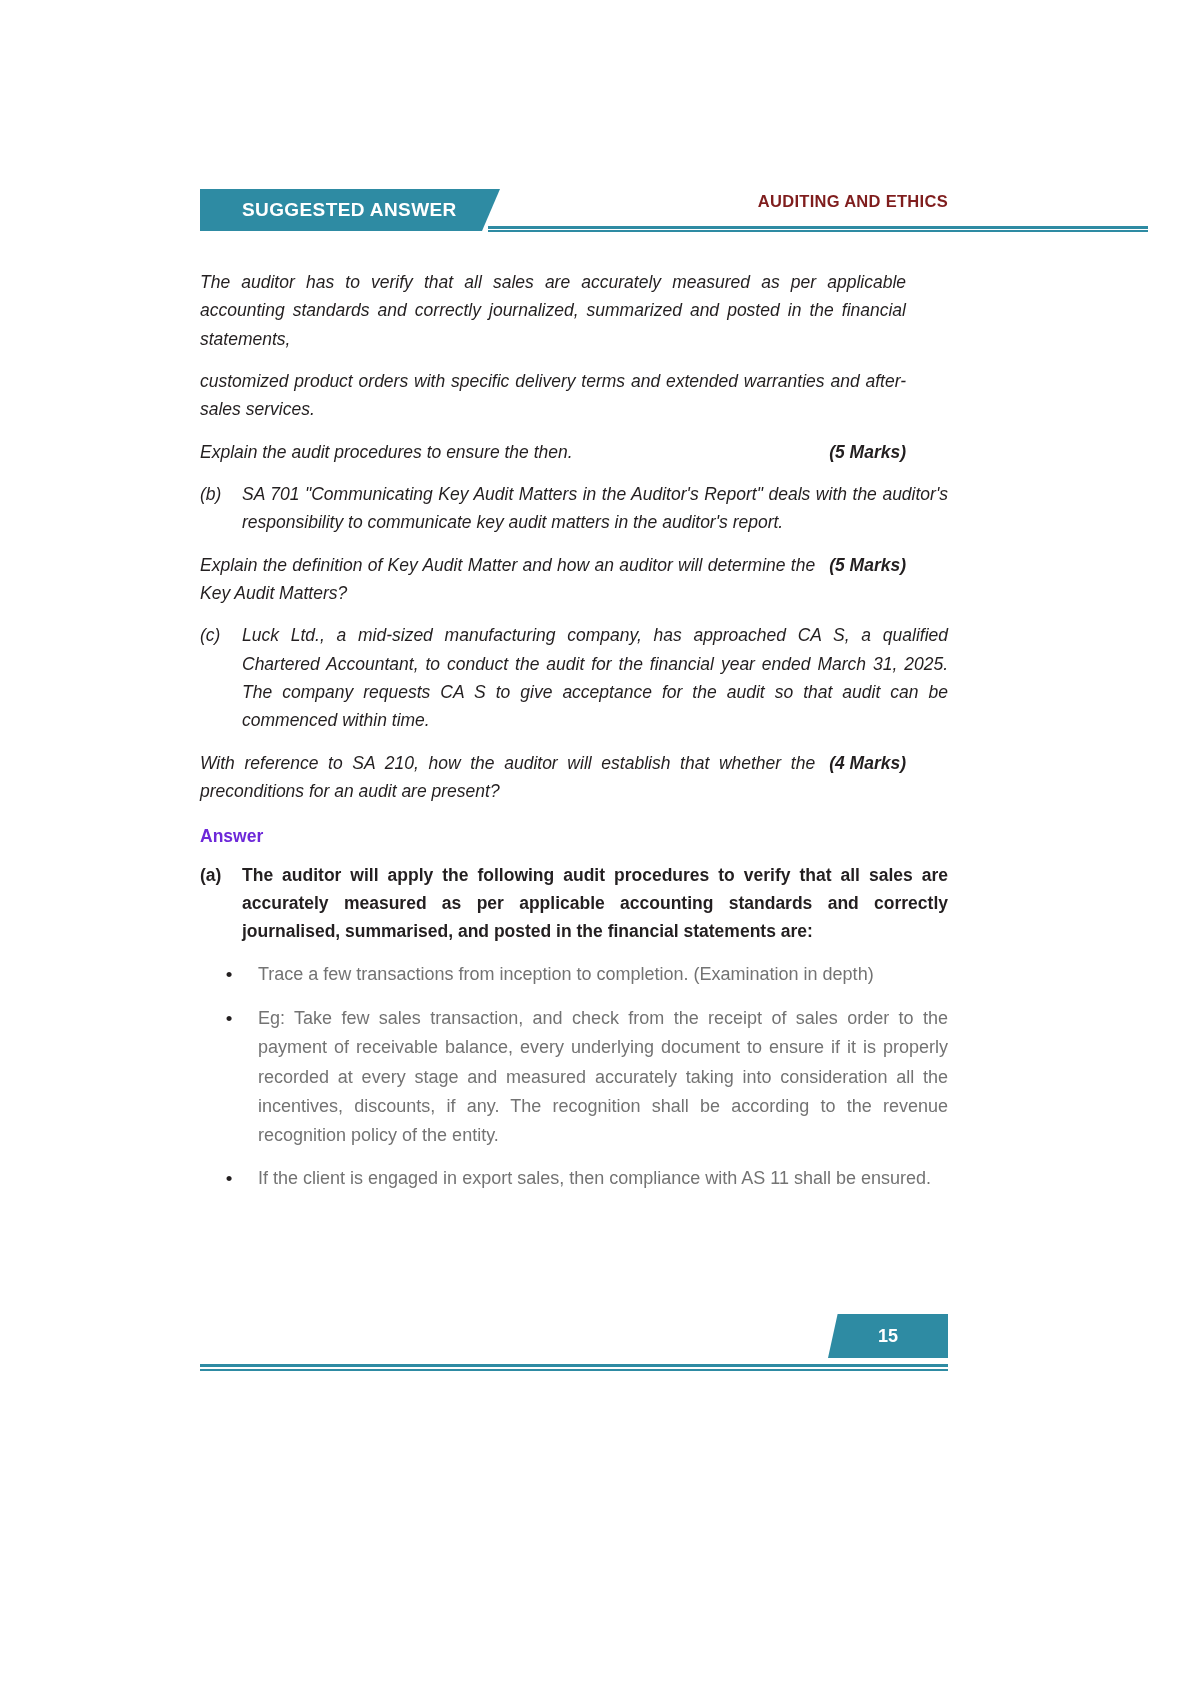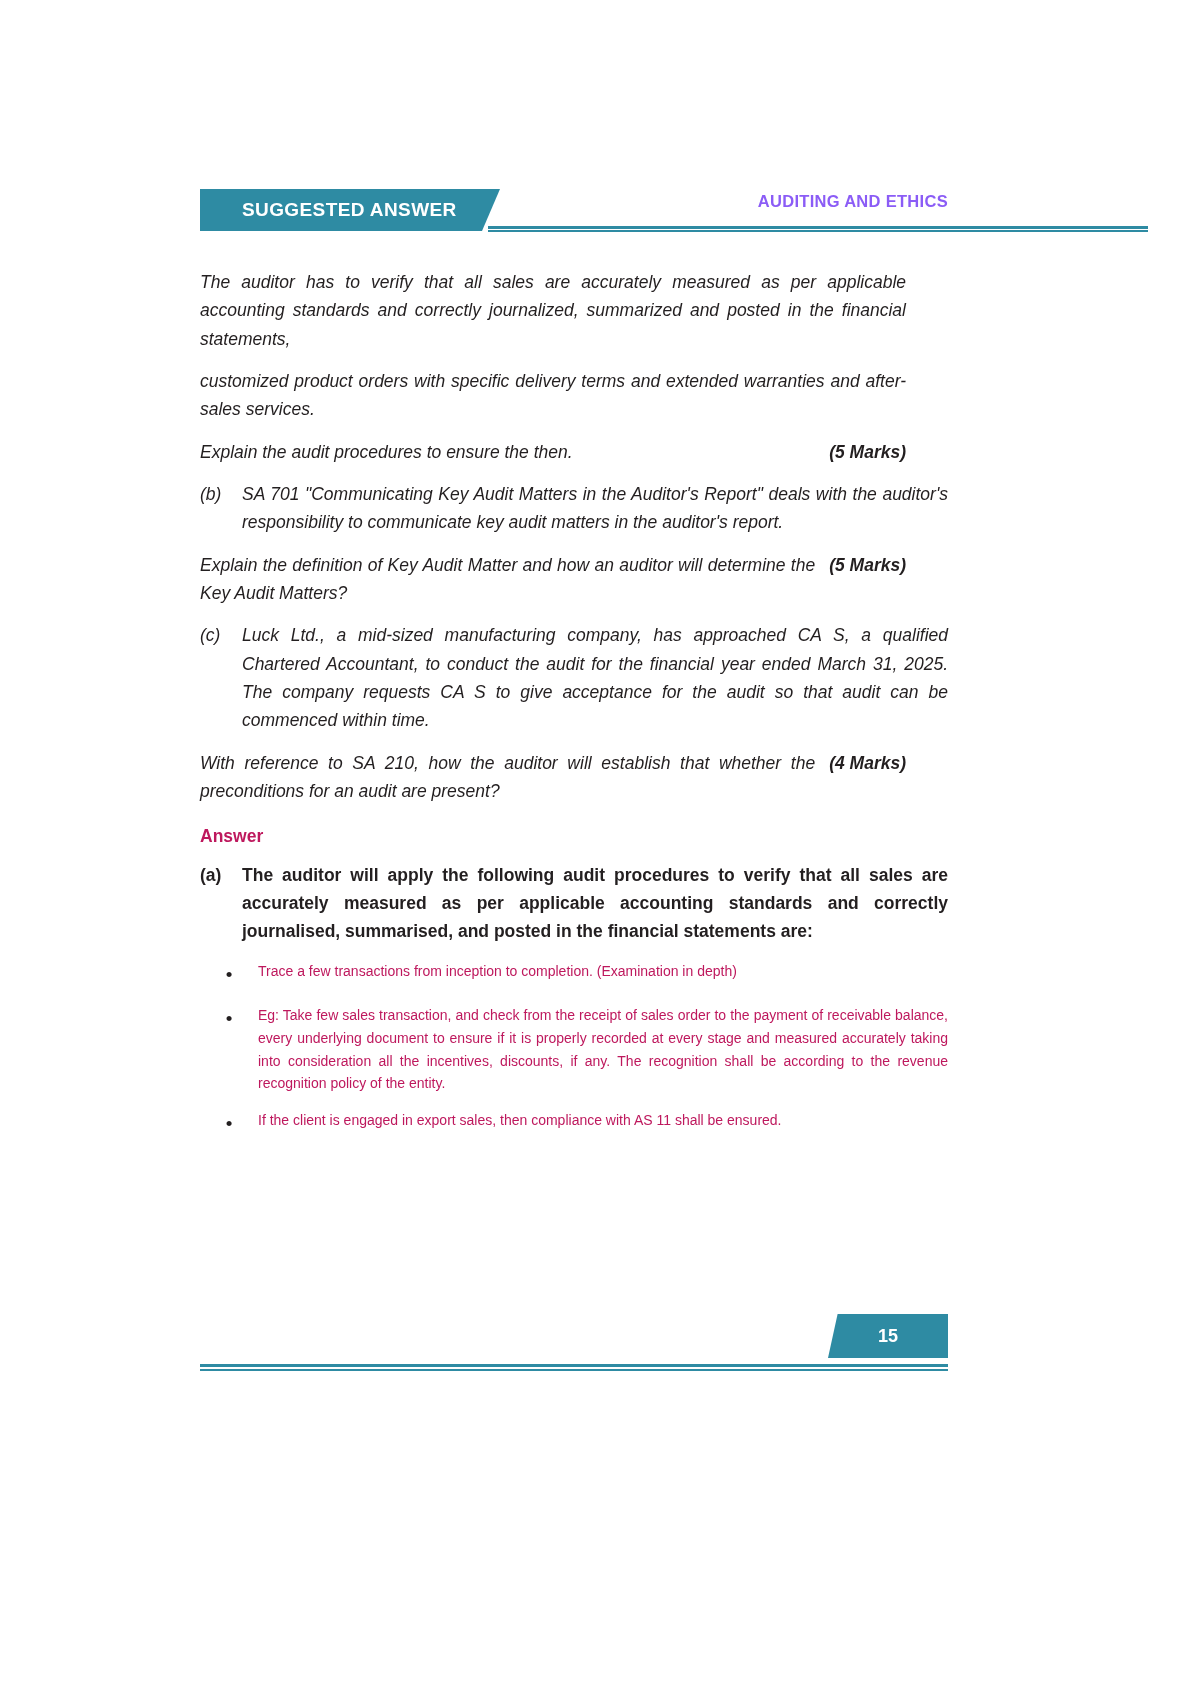--- a/index.html
+++ b/index.html
@@ -50,21 +50,21 @@
     font-weight: bold;
     letter-spacing: 0.4px;
   }
   .header-right {
     position: absolute;
     right: 0;
     top: 10px;
     text-align: right;
   }
   .header-right-text {
-    color: #8b5cf6;
+    color: #7f1d1d;
     font-size: 16.5px;
     font-weight: bold;
     letter-spacing: 0.3px;
   }
   .header-rule {
     position: absolute;
     left: 288px;
     top: 44px;
     width: 660px;
     height: 3px;
@@ -129,21 +129,21 @@
     font-style: italic;
     white-space: nowrap;
     padding-left: 14px;
   }
 
   .answer-label {
     margin: 20px 0 14px 0;
     font-size: 17.5px;
     font-weight: bold;
     font-style: normal;
-    color: #be185d;
+    color: #6d28d9;
   }
 
   .listrow.bold .marker,
   .listrow.bold .body {
     font-weight: bold;
     font-style: normal;
   }
 
   .bullets {
     margin: 0;
@@ -158,24 +158,24 @@
   .bullet .dot {
     width: 58px;
     flex: 0 0 58px;
     text-align: center;
     font-size: 19px;
     line-height: 1.62;
     color: #231f20;
   }
   .bullet .btext {
     flex: 1 1 auto;
-    font-size: 14px;
+    font-size: 18px;
     line-height: 1.62;
     text-align: justify;
-    color: #be185d;
+    color: #737373;
   }
 
   
   .footer {
     position: absolute;
     left: 200px;
     bottom: 300px;
     width: 748px;
     height: 70px;
   }

